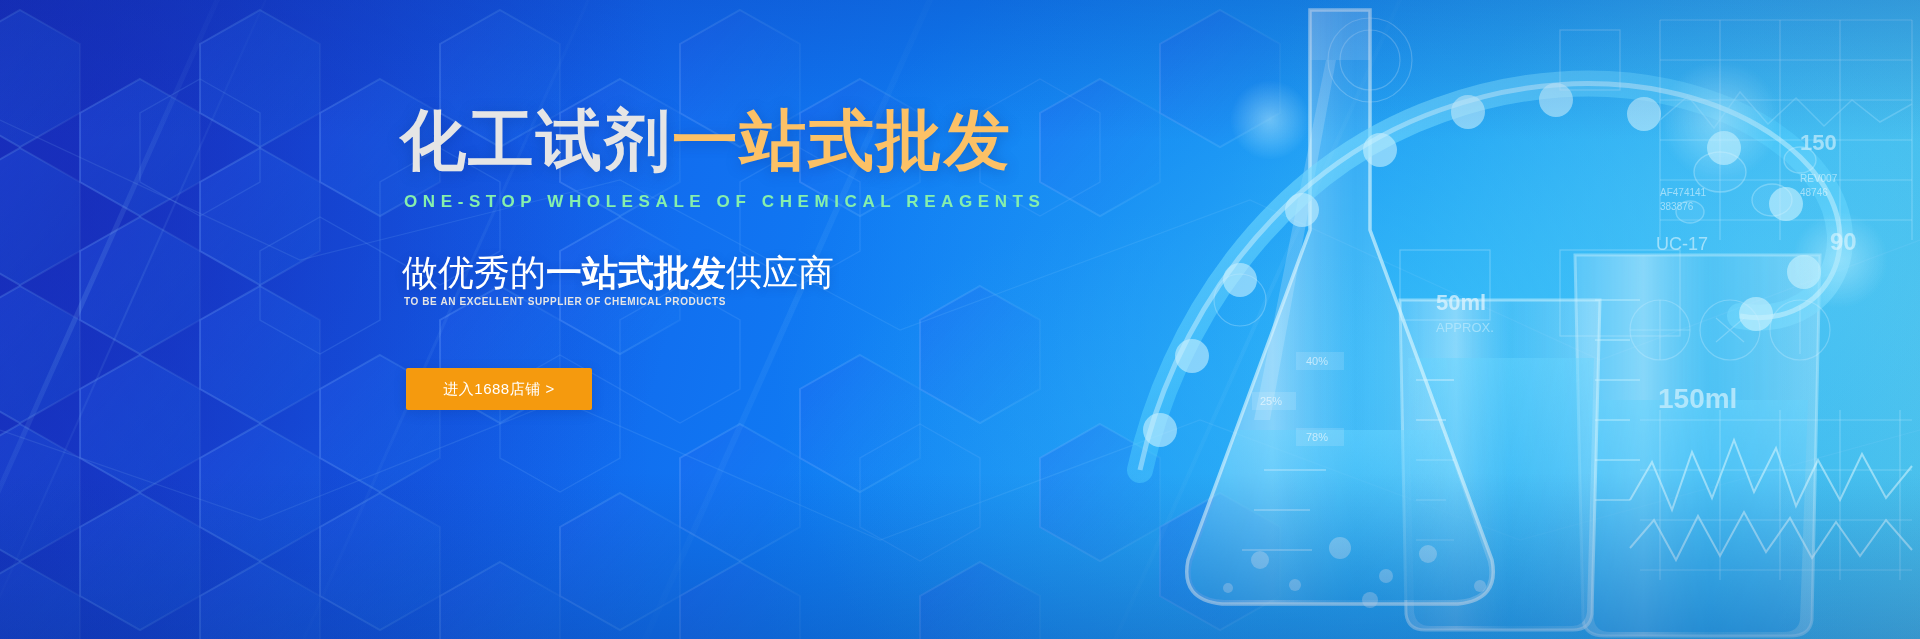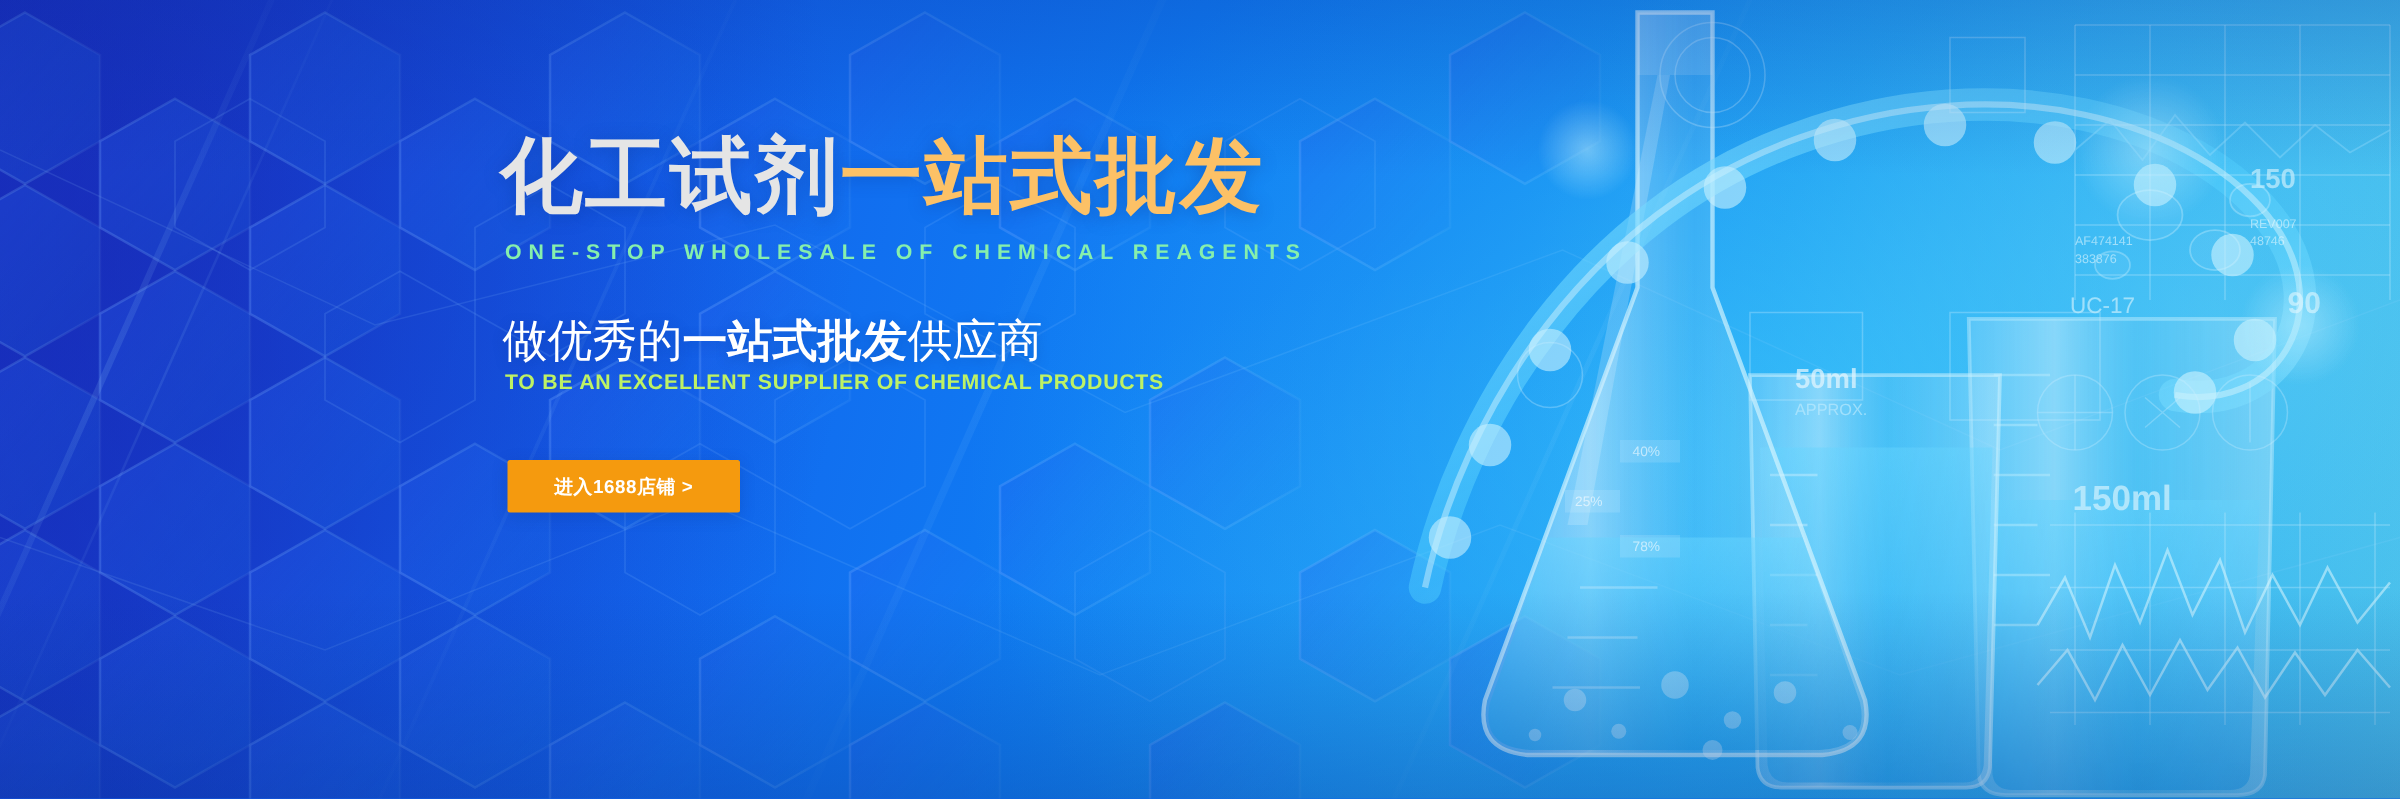--- a/index.html
+++ b/index.html
@@ -112,37 +112,37 @@
     white-space:nowrap;
     color:#ffffff;
     text-shadow:0 2px 10px rgba(10,50,140,.30);
   }
   .headline2 .light{font-weight:normal;}
   .headline2 .bold{font-weight:bold;}
 
   .sub-en2{
     position:absolute;
     left:4px;top:296px;
-    font-size:17px;
+    font-size:10px;
     font-weight:bold;
     letter-spacing:.6px;
-    color:#bef264;
+    color:#e5e5e5;
     white-space:nowrap;
   }
 
   .cta{
     position:absolute;
     left:6px;top:368px;
     width:186px;height:42px;
     background:#f59a0e;
     border:none;
     border-radius:2px;
     color:#ffffff;
     font-size:15px;
-    font-weight:bold;
+    font-weight:normal;
     letter-spacing:.5px;
     cursor:pointer;
     display:flex;
     align-items:center;
     justify-content:center;
     font-family:"Liberation Sans","DejaVu Sans",sans-serif;
     box-shadow:0 3px 12px rgba(10,50,140,.22);
   }
 </style>
 </head>

